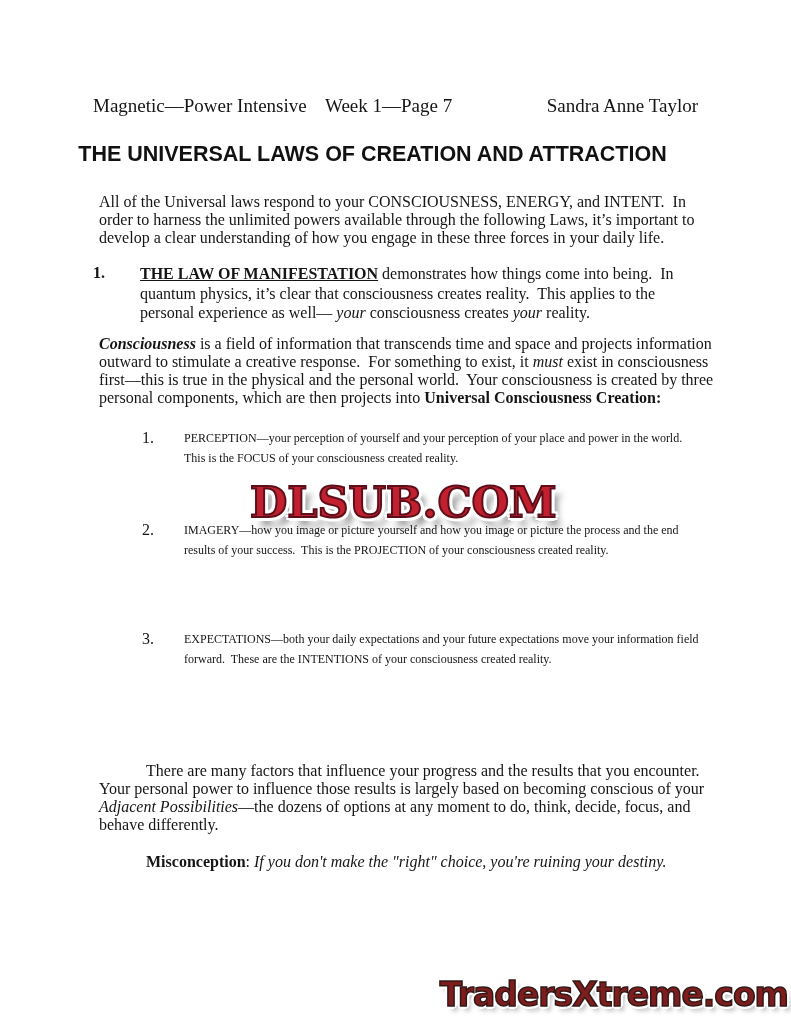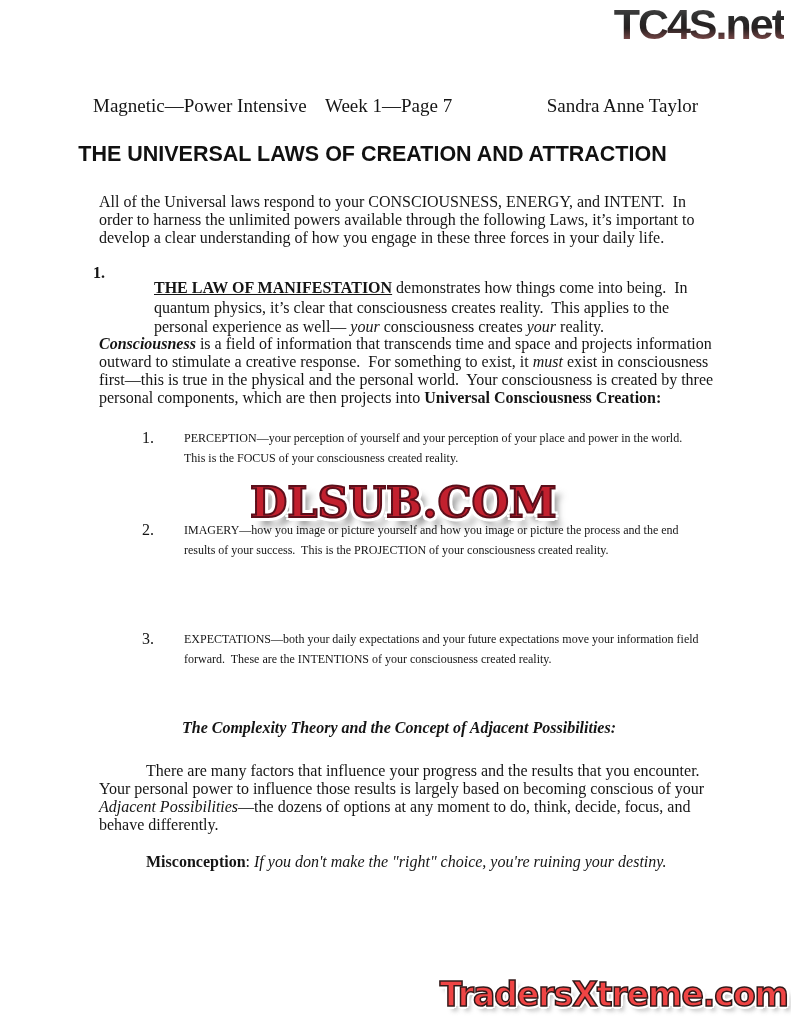--- a/index.html
+++ b/index.html
@@ -41,21 +41,21 @@
     white-space:nowrap;
   }
   
   .para{
     position:absolute;margin:6px;
     font-size:16px;line-height:18px;
     white-space:pre-wrap;
   }
   .intro{top:187px;left:93px;width:616px;}
   .law-item{position:absolute;top:264px;left:93px;width:614px;}
-  .law-body{position:relative;margin:14px;padding-left:47px;font-size:16px;line-height:19.5px;white-space:pre-wrap;}
+  .law-body{position:relative;margin:0;padding-left:47px;font-size:16px;line-height:19.5px;white-space:pre-wrap;}
   .law-num{position:absolute;left:0;top:0;font-weight:bold;}
   .consciousness{top:329px;left:93px;width:618px;}
   .sub-item{position:absolute;left:142px;width:562px;}
   .sub1{top:429px;}
   .sub2{top:521px;}
   .sub3{top:630px;}
   .sub-body{position:relative;margin:0;padding-left:42px;font-size:12px;line-height:19.5px;white-space:pre-wrap;}
   .sub-num{position:absolute;left:0;top:0;}
   .complexity{
     position:absolute;top:719px;left:93px;width:612px;margin:0;
@@ -87,34 +87,33 @@
       7px 9px 6px rgba(70,70,70,0.55);
   }
   
   .wm-bottom{
     position:absolute;top:975px;right:3px;
     font-family:"DejaVu Sans", sans-serif;
     font-weight:bold;
     font-size:33px;
     letter-spacing:-1px;
     white-space:nowrap;
-    color:#ef4444;
+    color:#7f1d1d;
     -webkit-text-stroke:1.5px #301818;
     text-shadow:
       -3px 0 0 #fff, 3px 0 0 #fff, 0 -3px 0 #fff, 0 3px 0 #fff,
       -2px -2px 0 #fff, 2px -2px 0 #fff, -2px 2px 0 #fff, 2px 2px 0 #fff,
       4px 5px 4px rgba(120,120,120,0.45);
   }
 </style>
 </head>
 <body>
 
 <div class="page">
 
-  <div class="logo-top">TC4S.net</div>
 
   <div class="header">
     <span class="h-left">Magnetic—Power Intensive</span>
     <span class="h-mid">Week 1—Page 7</span>
     <span class="h-right">Sandra Anne Taylor</span>
   </div>
 
   <h1 class="title">THE UNIVERSAL LAWS OF CREATION AND ATTRACTION</h1>
 
   <p class="para intro">All of the Universal laws respond to your CONSCIOUSNESS, ENERGY, and INTENT.  In order to harness the unlimited powers available through the following Laws, it’s important to develop a clear understanding of how you engage in these three forces in your daily life.</p>
@@ -136,21 +135,20 @@
   <div class="sub-item sub2">
     <p class="sub-body">IMAGERY—how you image or picture yourself and how you image or picture the process and the end results of your success.  This is the PROJECTION of your consciousness created reality.</p>
     <span class="sub-num">2.</span>
   </div>
 
   <div class="sub-item sub3">
     <p class="sub-body">EXPECTATIONS—both your daily expectations and your future expectations move your information field forward.  These are the INTENTIONS of your consciousness created reality.</p>
     <span class="sub-num">3.</span>
   </div>
 
-  <h2 class="complexity">The Complexity Theory and the Concept of Adjacent Possibilities:</h2>
 
   <p class="para adjacent"><span>There are many factors that influence your progress and the results that you encounter.  Your personal power to influence those results is largely based on becoming conscious of your </span><span class="seg-i">Adjacent Possibilities</span><span>—the dozens of options at any moment to do, think, decide, focus, and behave differently.</span></p>
 
   <p class="para misconception"><span class="seg-b">Misconception</span><span>: </span><span class="seg-i">If you don't make the "right" choice, you're ruining your destiny.</span></p>
 
   <div class="wm-bottom">TradersXtreme.com</div>
 
 </div>
 
 </body></html>

